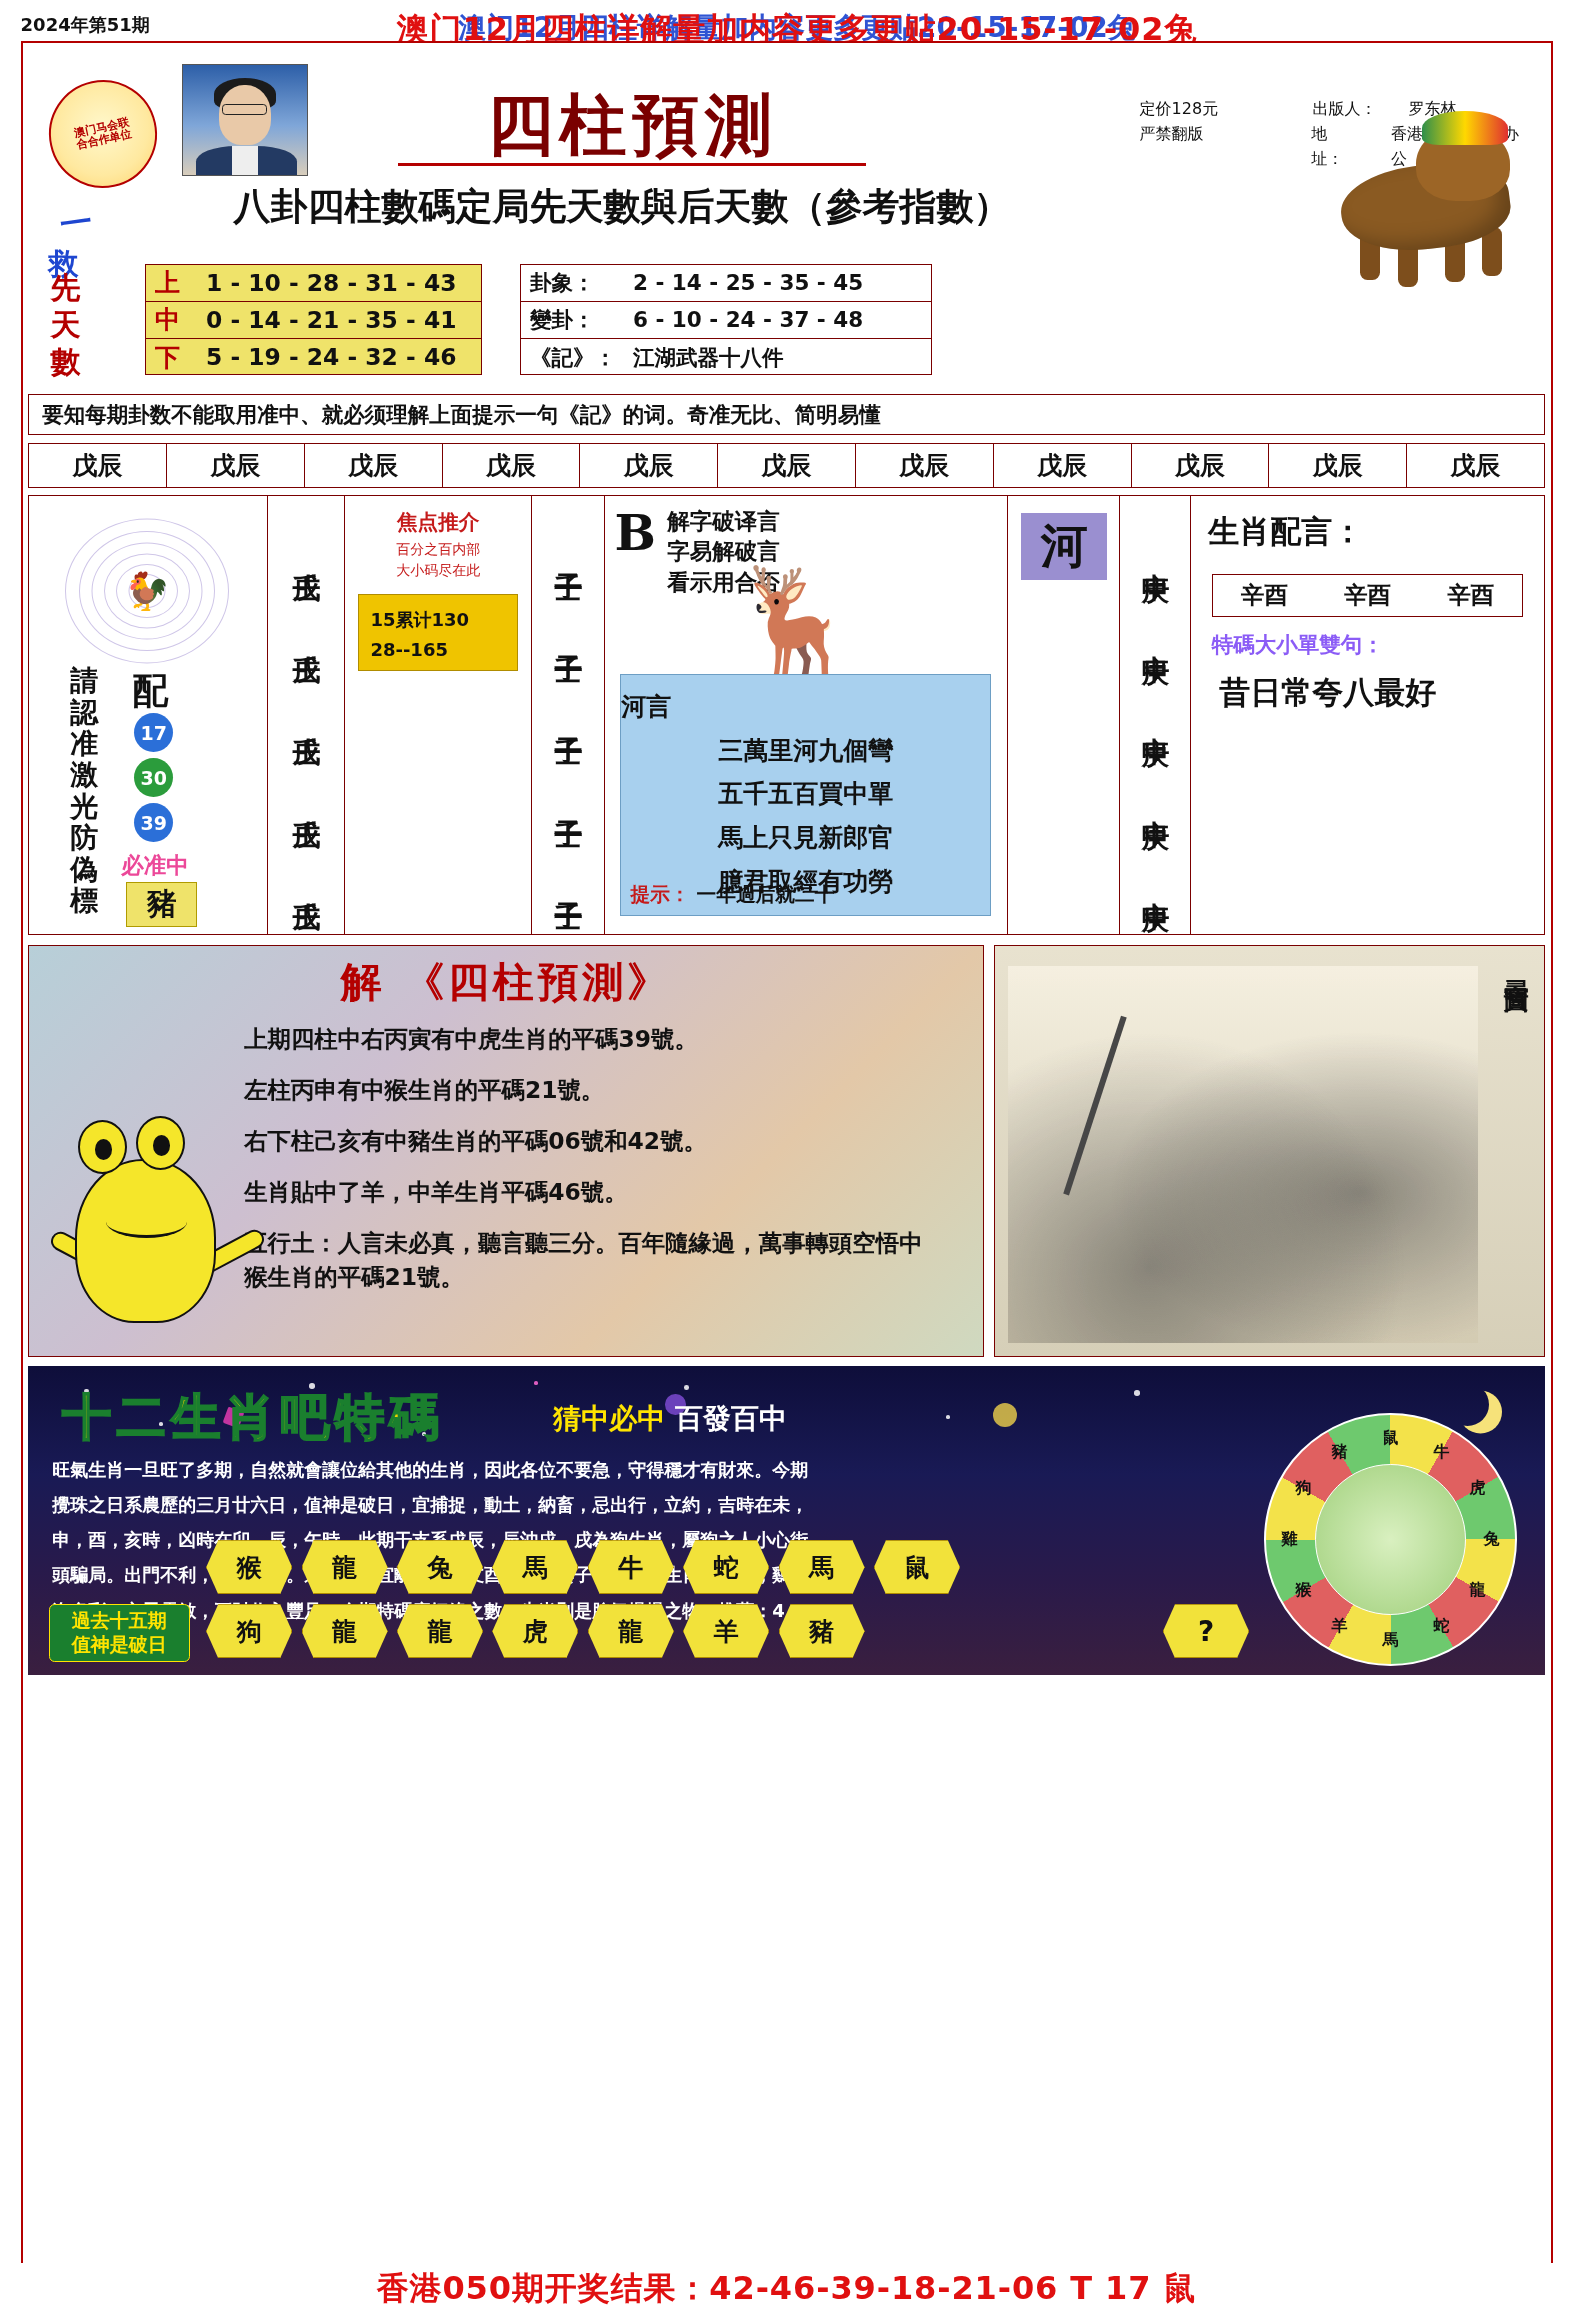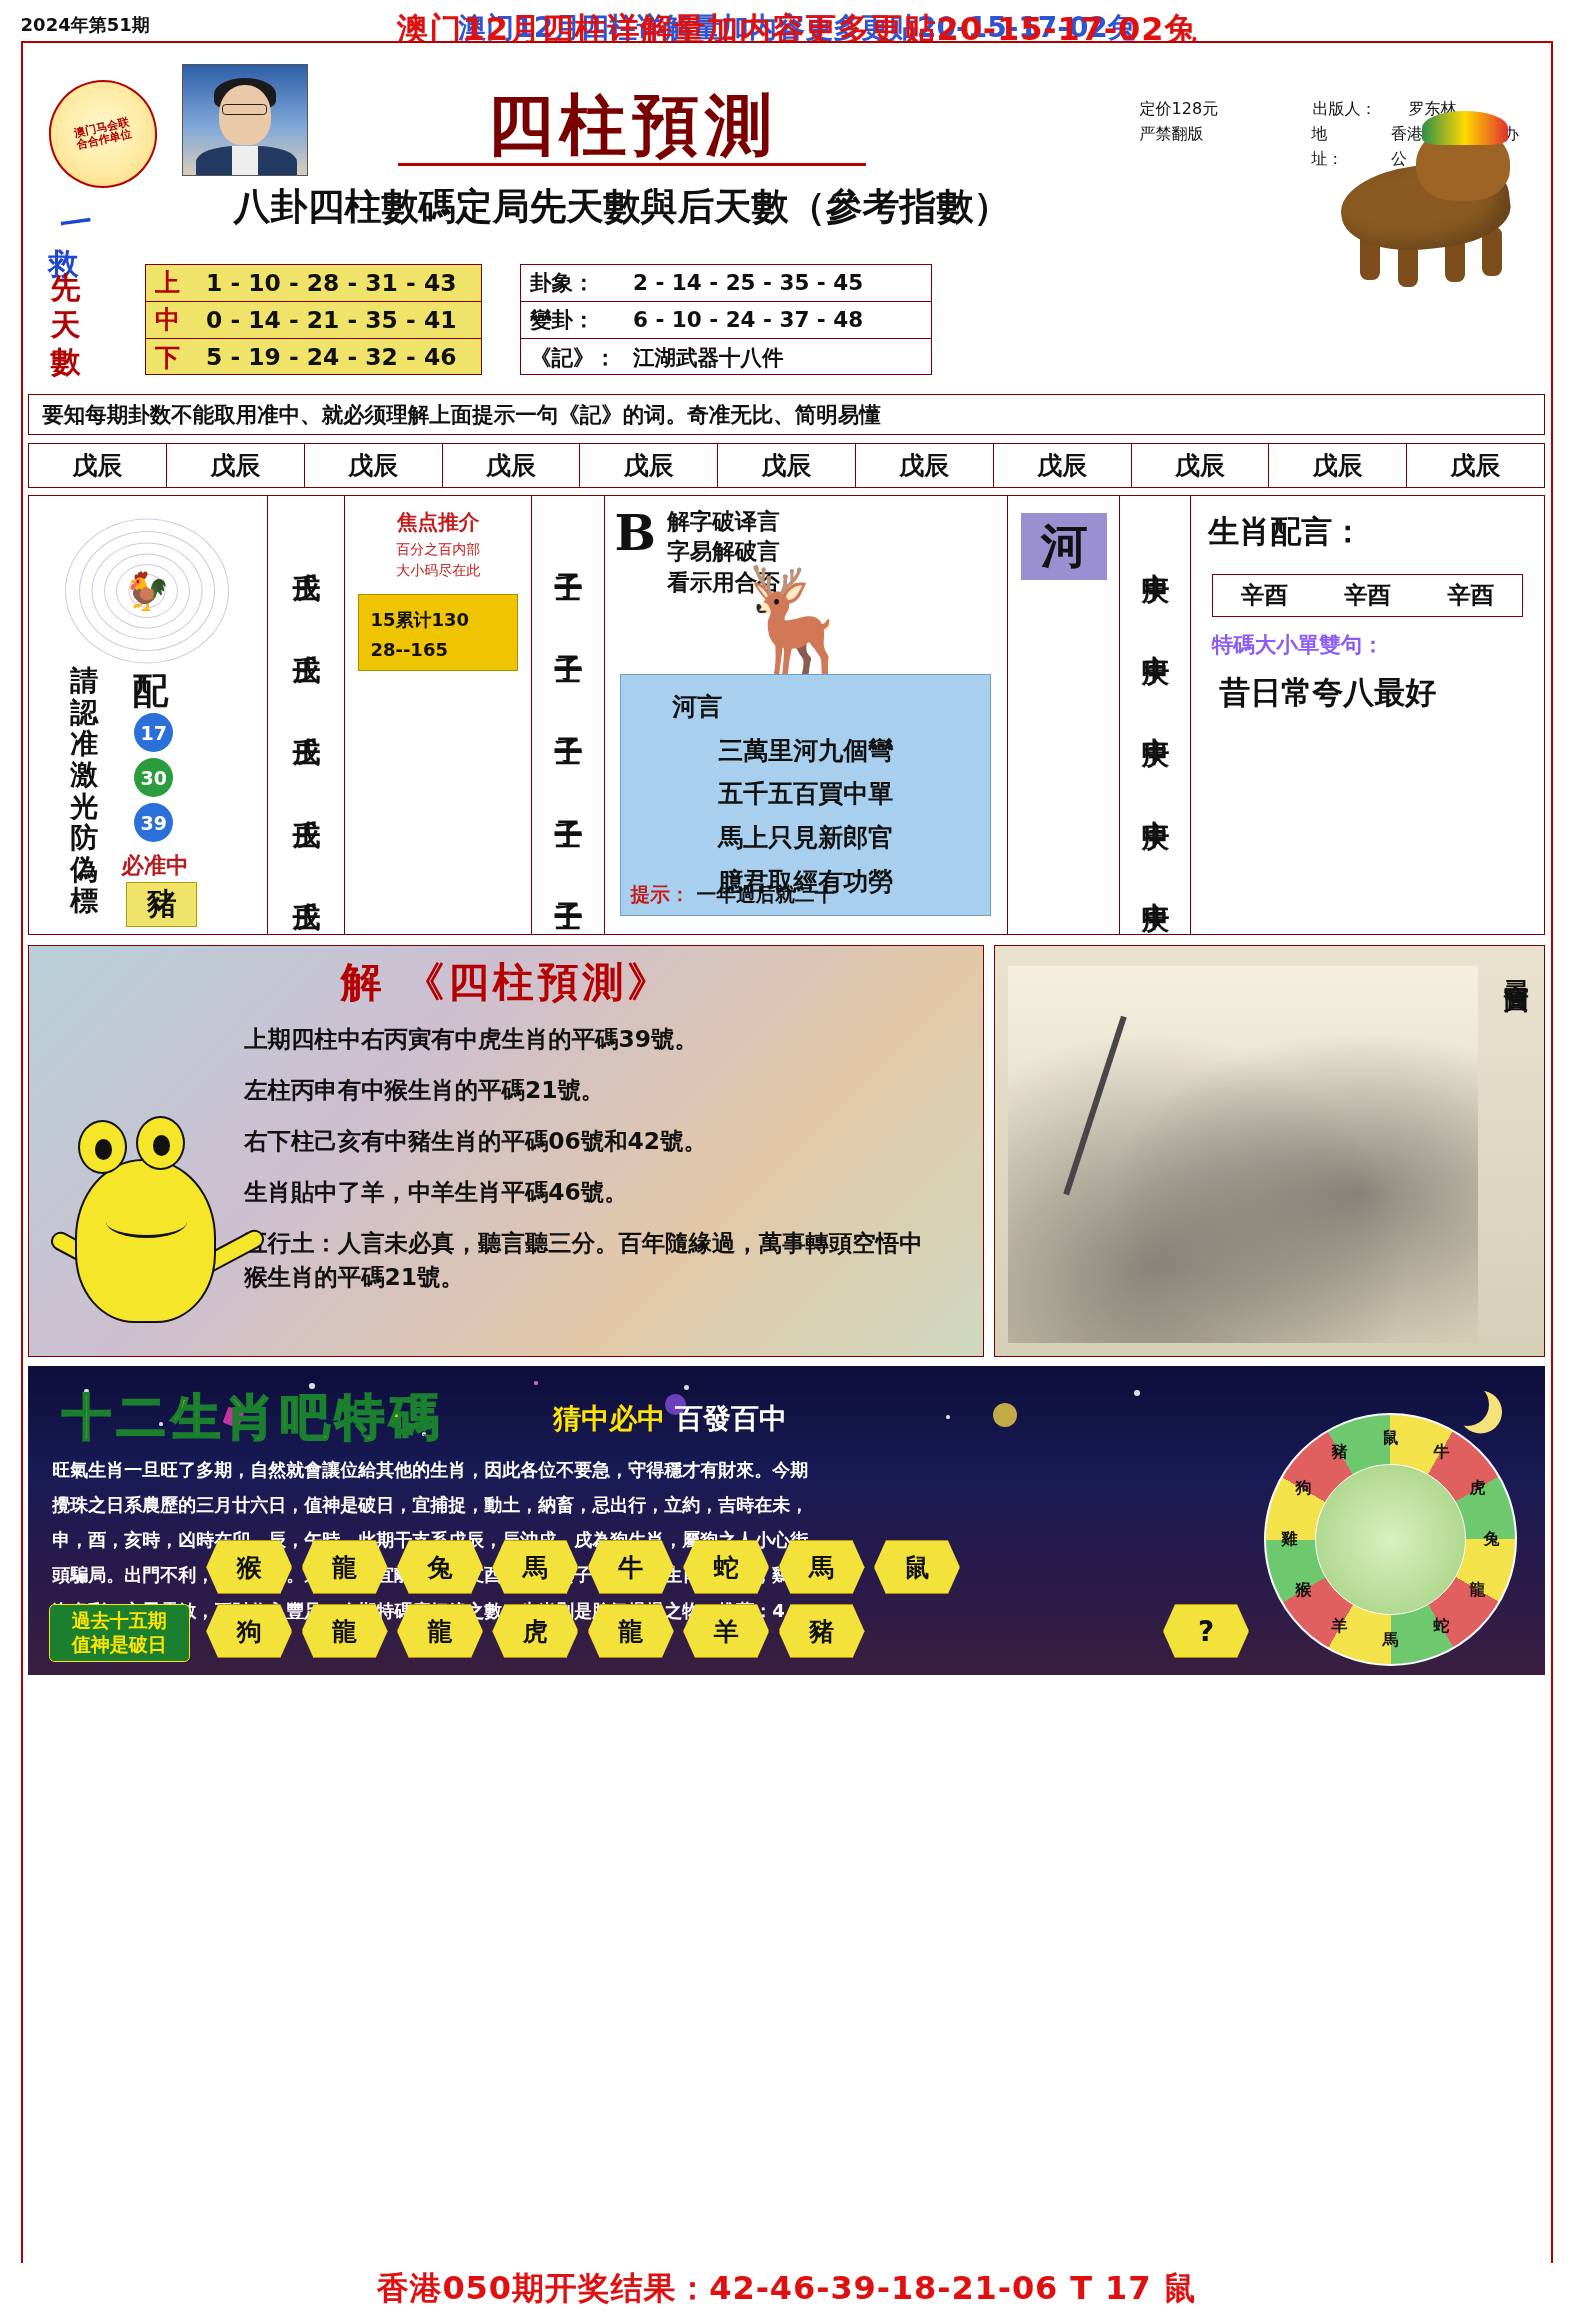--- a/index.html
+++ b/index.html
@@ -186,21 +186,21 @@
     position:absolute; left:103px; top:171px; font-size:36px; font-weight:bold; color:#111;
   }
   .ball {
     position:absolute; left:105px; width:39px; height:39px; border-radius:50%;
     display:flex; align-items:center; justify-content:center;
     font-size:19px; font-weight:bold; color:#fff;
   }
   .b1 { top:217px; background:#2b6fd8; }
   .b2 { top:262px; background:#2b9c3c; }
   .b3 { top:307px; background:#2b6fd8; }
-  .bizhun { position:absolute; left:92px; top:354px; font-size:22.5px; color:#b91c1c; font-weight:bold;}
+  .bizhun { position:absolute; left:92px; top:354px; font-size:22.5px; color:#ec4899; font-weight:bold;}
   .pig-box {
     position:absolute; left:97px; top:386px; width:71px; height:45px;
     background:#efe36a; border:0.9px solid #b09b00;
     display:flex; align-items:center; justify-content:center;
     font-size:30px; font-weight:bold; color:#111;
   }
 
   .c-vert { width:77px; }
   .vstack {
     position:absolute; inset:0; display:flex; flex-direction:column;
@@ -238,21 +238,21 @@
     position:absolute; left:122px; top:73px; width:178px; height:122px;
     color:#a01818; font-size:112px; line-height:1;
   }
   .bluebox {
     position:absolute; left:15px; top:178px; width:371px; height:242px;
     background:#a8d0ee; border:0.9px solid #6d9ec4; padding:9.4px 0 0 0;
   }
   .bluebox .bl {
     text-align:center; font-size:25px; color:#111; font-weight:bold; line-height:1.75;
   }
-  .bluebox .bl.first { text-align:left; padding-left:51px; }
+  .bluebox .bl.first { text-align:left; }
   .hint {
     position:absolute; left:9.4px; bottom:7.5px; font-size:19.7px; color:#111; font-weight:bold;
   }
   .hint b { color:#c51b1b; }
 
   .c-he { width:112px; }
   .he-box {
     position:absolute; left:13px; top:17px; width:86px; height:67px;
     background:#9a8fd0; display:flex; align-items:center; justify-content:center;
     font-size:47px; color:#111; font-weight:bold;

